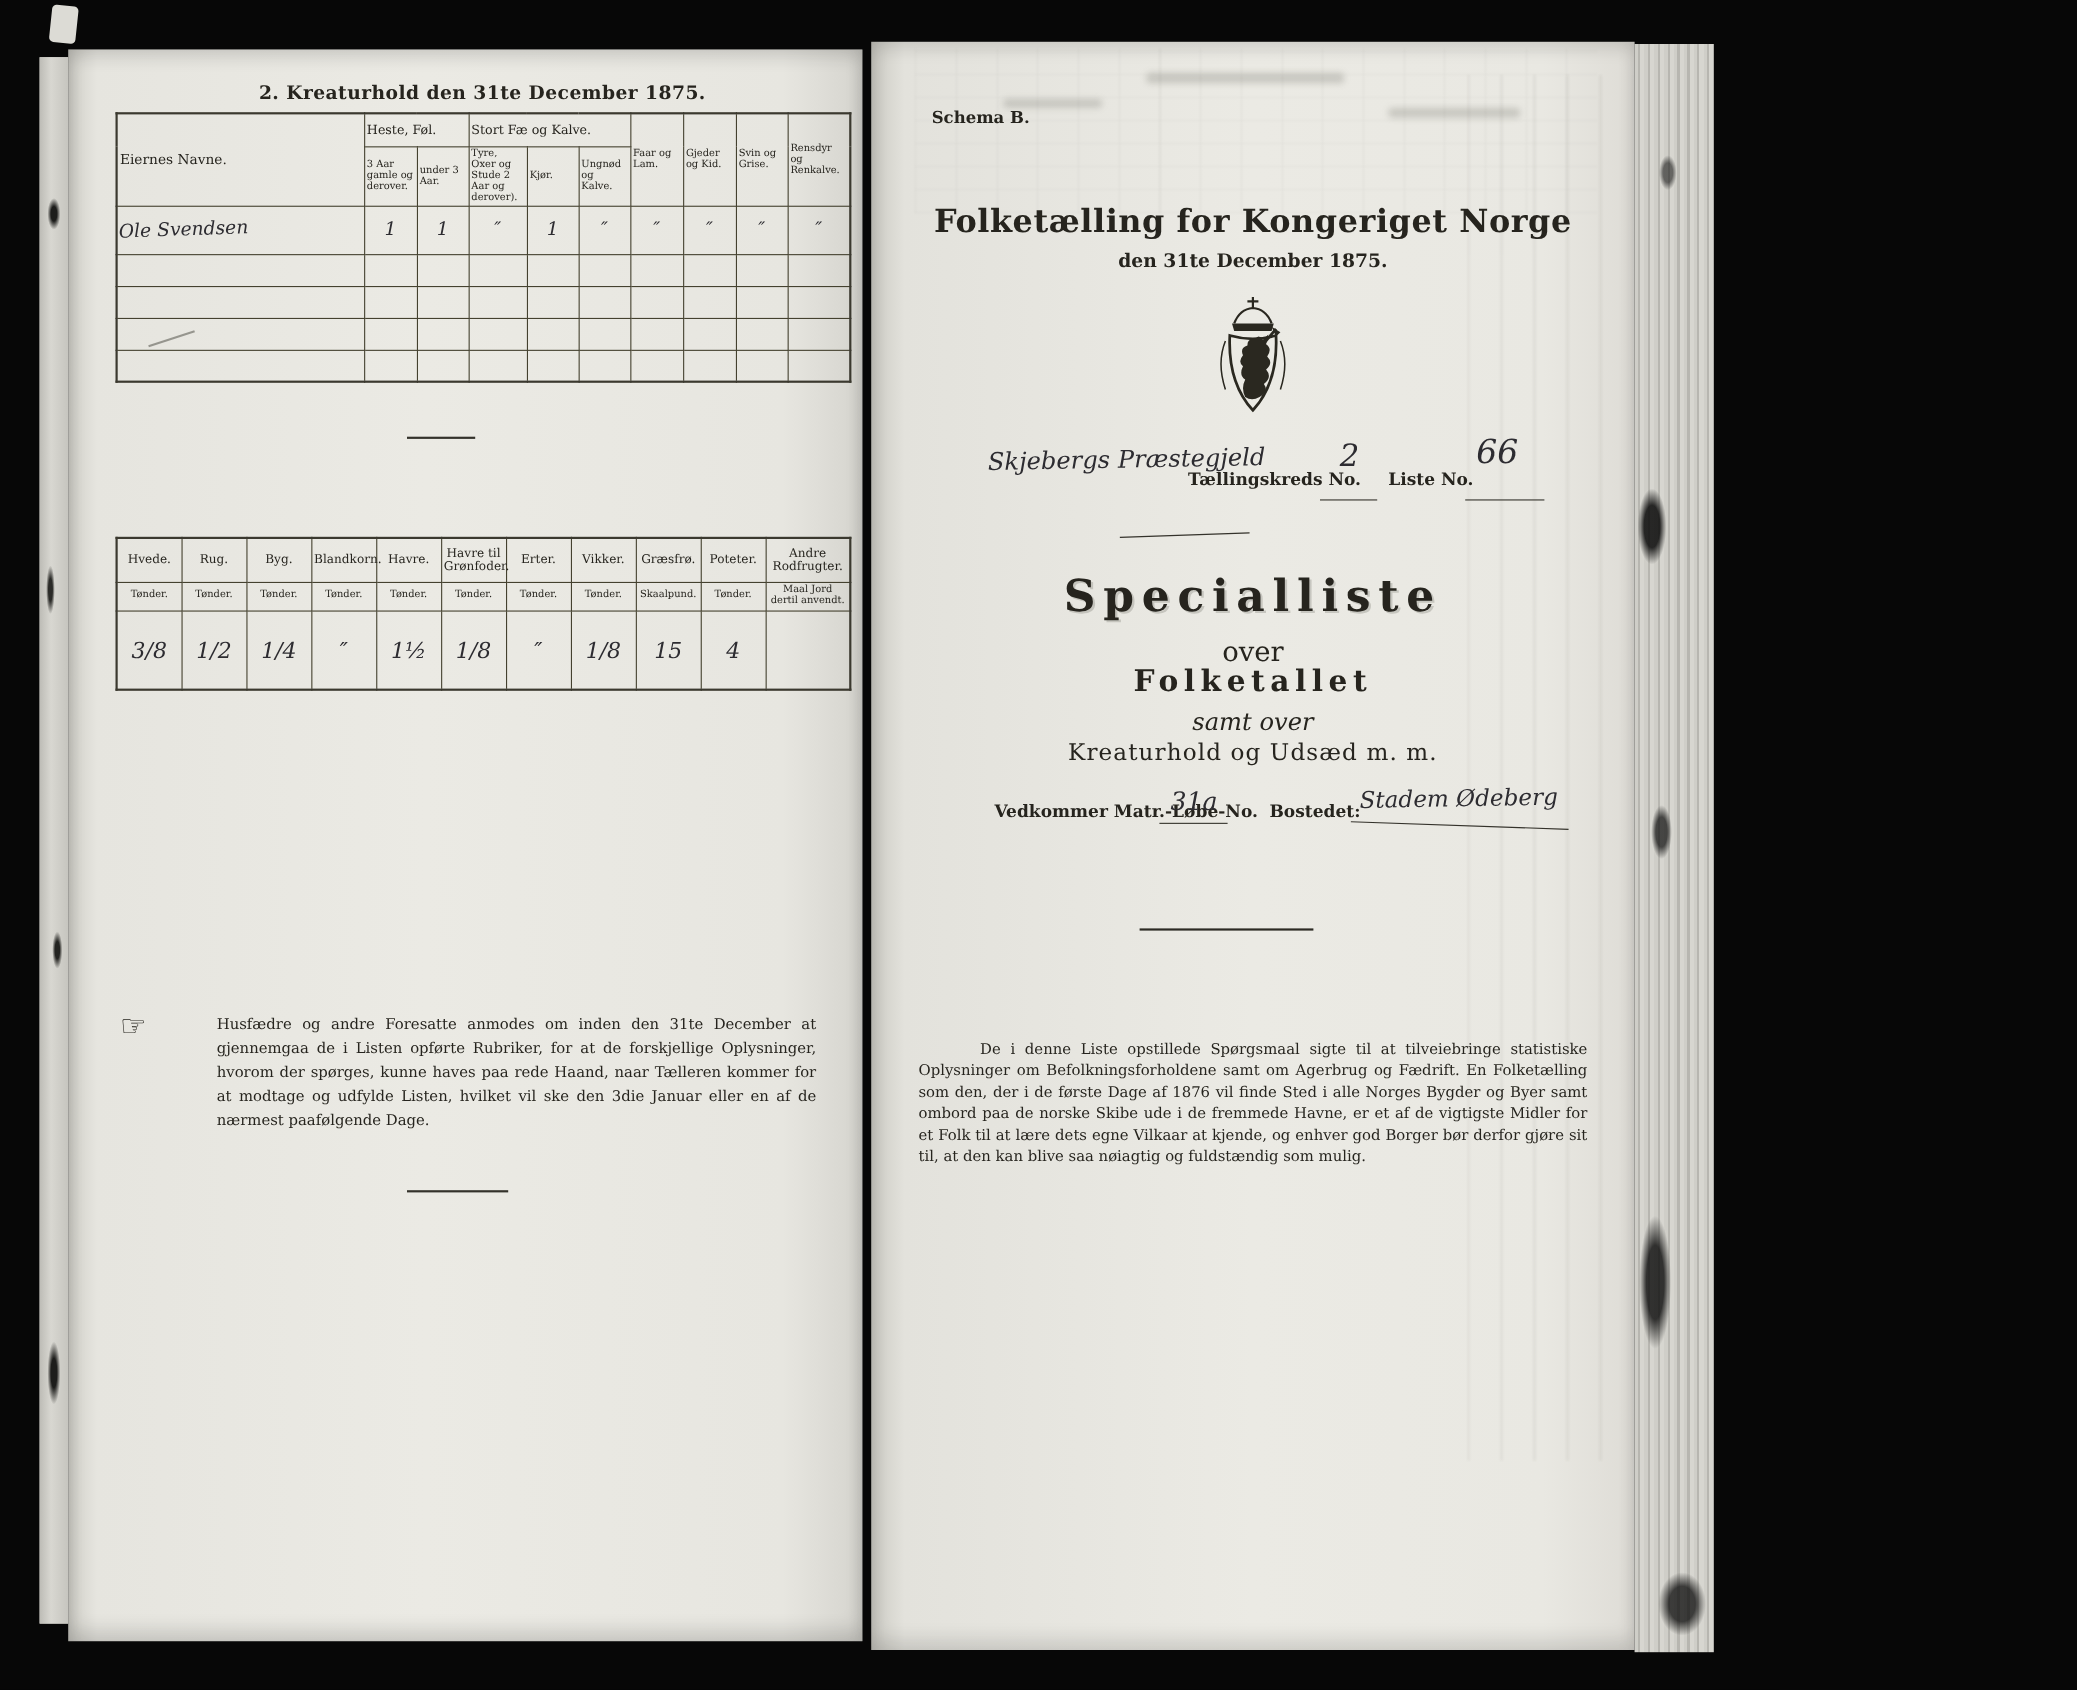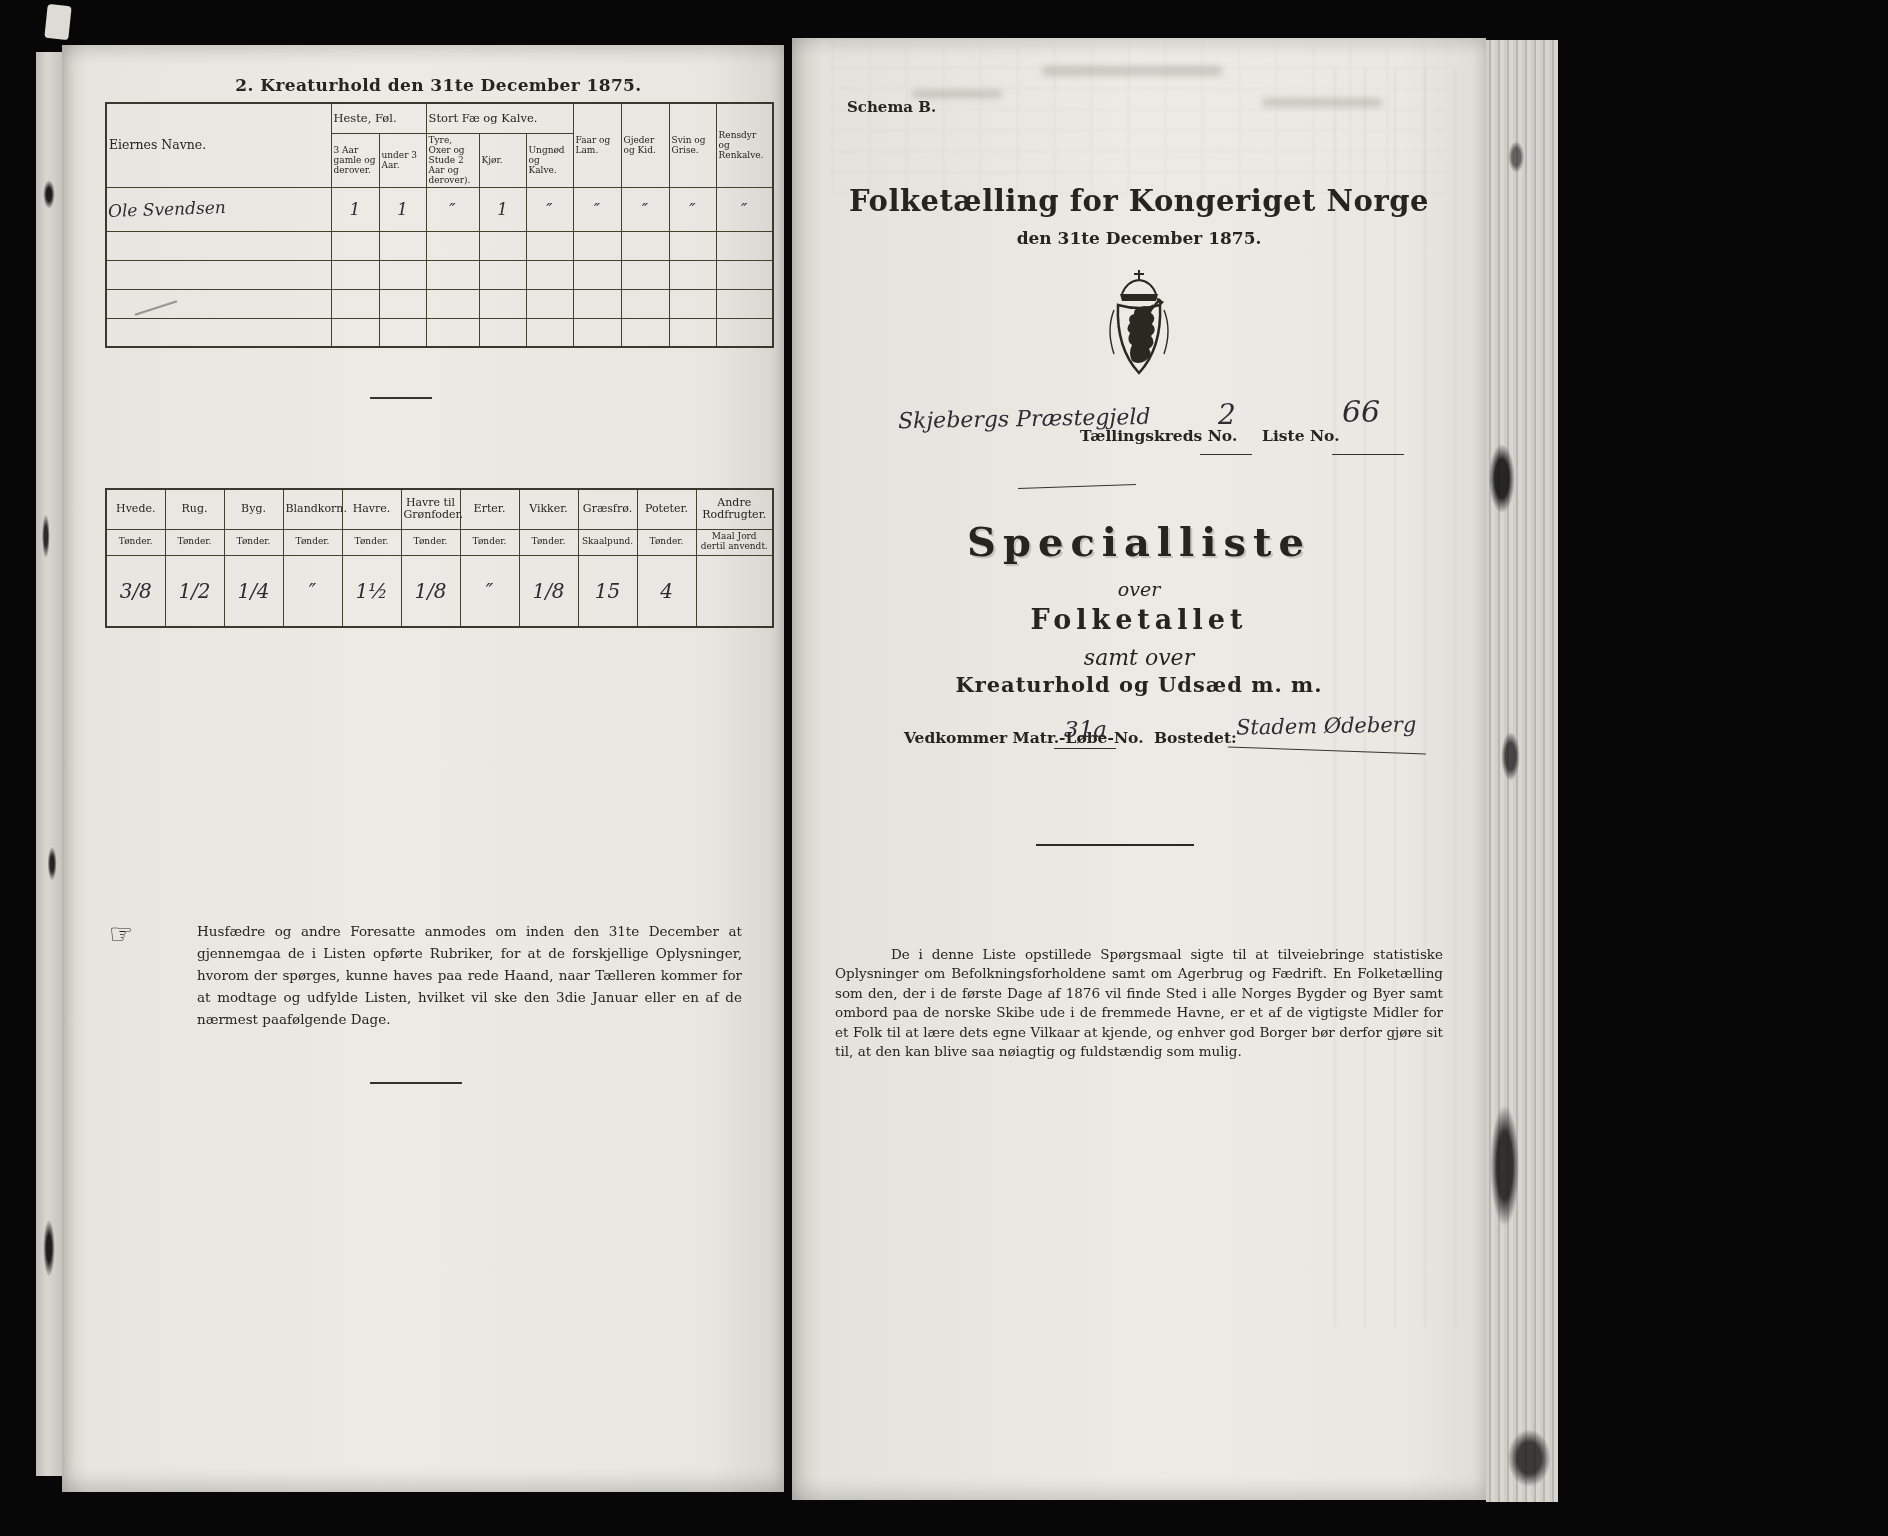--- a/index.html
+++ b/index.html
@@ -87,24 +87,24 @@
   .lbl{position:absolute;font-size:15.5px;font-weight:bold;white-space:nowrap}
   .lbl-district{left:288px;top:388px}
   .lbl-liste{left:470px;top:388px}
   .hw-2{position:absolute;left:426px;top:360px;font-size:28px}
   .hw-66{position:absolute;left:550px;top:356px;font-size:30px}
   .u-line{position:absolute;border-top:1.6px solid #34322b}
   .u-2{left:408px;top:416px;width:52px}
   .u-66{left:540px;top:416px;width:72px}
   .flourish{left:226px;top:448px;width:118px;transform:rotate(-2deg)}
   .special{top:480px;font-size:40px;font-weight:bold;letter-spacing:7px;text-shadow:2px 2px 0 rgba(40,38,30,.18)}
-  .over1{top:540px;font-size:19px;font-style:italic}
+  .over1{top:540px;font-size:25px;}
   .folketallet{top:566px;font-size:27px;font-weight:bold;letter-spacing:5px}
   .over2{top:607px;font-size:22px;font-style:italic}
-  .kreatur{top:634px;font-size:21px;font-weight:bold;letter-spacing:1px}
+  .kreatur{top:634px;font-size:21px;font-weight:normal;letter-spacing:1px}
   .lbl-matr{left:112px;top:690px}
   .hw-matr{position:absolute;left:272px;top:678px;font-size:23px}
   .u-matr{left:262px;top:710px;width:62px}
   .lbl-bosted{left:362px;top:690px}
   .hw-bosted{position:absolute;left:444px;top:676px;font-size:21px;transform:rotate(-1deg);white-space:nowrap}
   .u-bosted{left:436px;top:712px;width:198px;transform:rotate(2deg)}
   .rule-mid{left:244px;top:806px;width:158px;border-top:2px solid #2c2a24}
   .info{position:absolute;left:43px;top:893px;width:608px;font-size:13.5px;line-height:19.5px;text-align:justify;text-indent:56px}
   
   .bleed-top{

